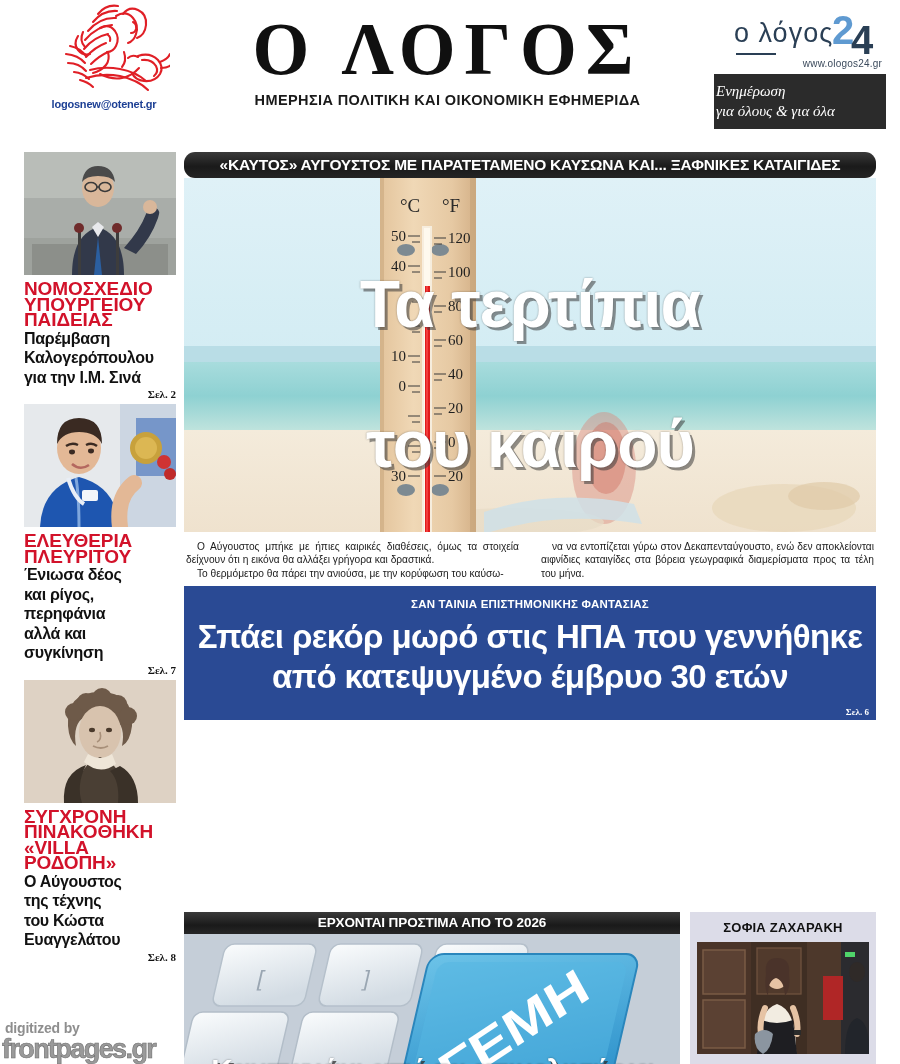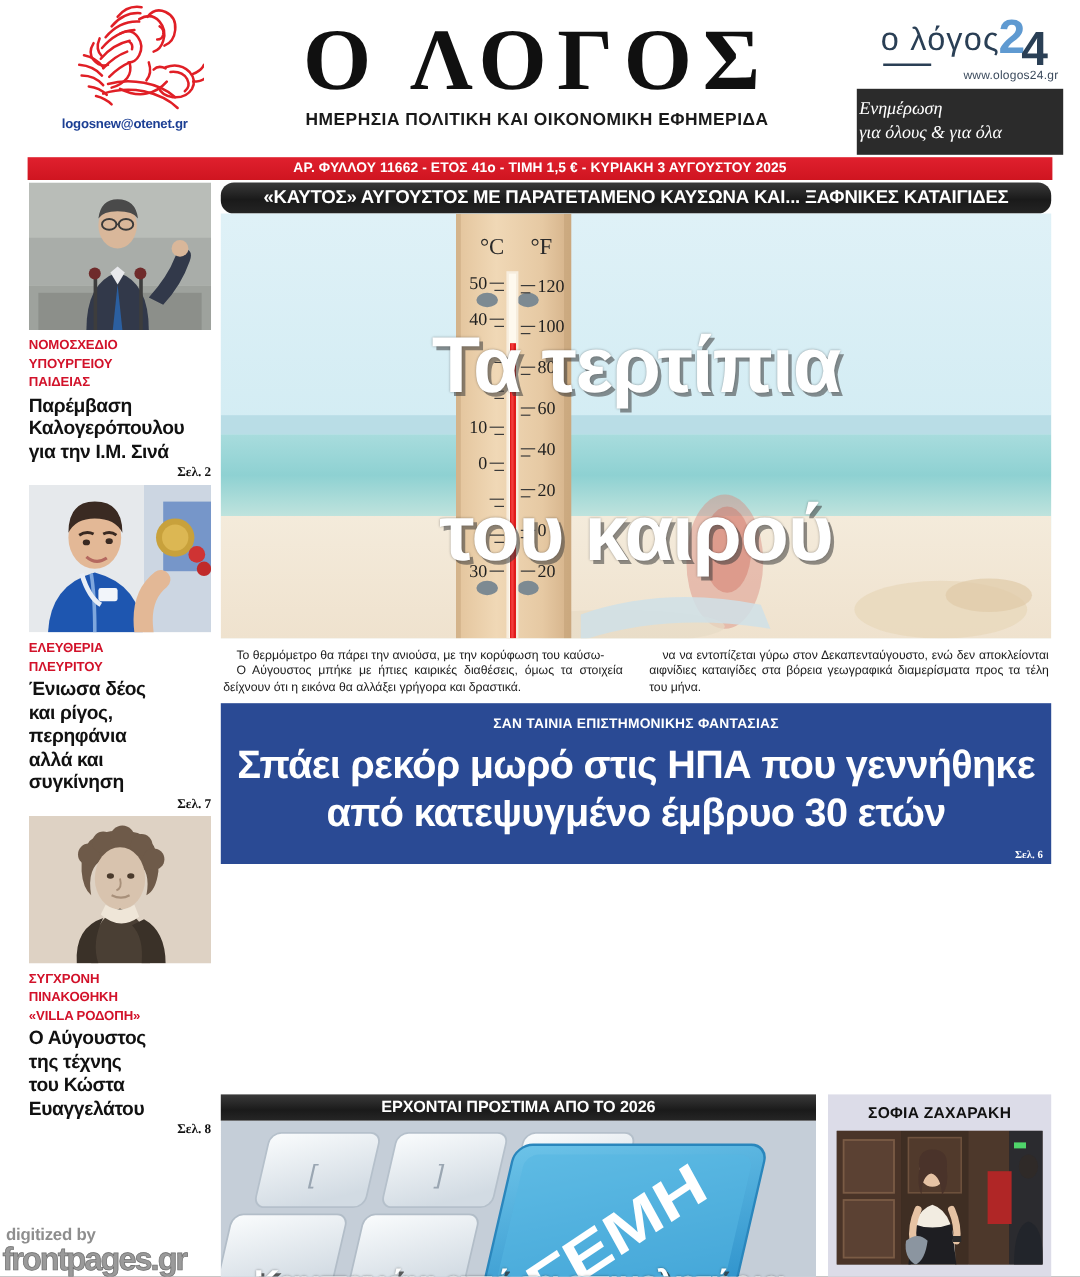--- a/index.html
+++ b/index.html
@@ -51,21 +51,21 @@
   }
 
   
   .body-wrap{position:absolute;left:0;top:152px;width:900px;height:912px;}
 
   .sidebar{position:absolute;left:24px;top:0;width:152px;}
   .side-item{margin-bottom:4px;}
   .side-photo{width:152px;height:123px;overflow:hidden;position:relative;}
   .side-photo svg{display:block;width:152px;height:123px;}
   .side-kicker{
-    color:#d2122a;font-size:11px;font-weight:bold;line-height:15.5px;
+    color:#d2122a;font-size:19px;font-weight:bold;line-height:15.5px;
     margin-top:6px;letter-spacing:-.1px;
   }
   .side-head{
     color:#111;font-size:16px;font-weight:bold;line-height:19.5px;
     margin-top:1px;letter-spacing:-.3px;
   }
   .side-page{
     font-family:"Liberation Serif",serif;font-weight:bold;font-size:11px;
     text-align:right;color:#111;margin-top:1px;
   }
@@ -252,21 +252,20 @@
         </svg>
       </div>
       <div class="brand-url">www.ologos24.gr</div>
       <div class="brand-slogan">
         <div>Ενημέρωση</div>
         <div>για όλους &amp; για όλα</div>
       </div>
     </div>
   </div>
 
-  <div class="price-strip">ΑΡ. ΦΥΛΛΟΥ 11662 - ΕΤΟΣ 41ο - ΤΙΜΗ 1,5 € - ΚΥΡΙΑΚΗ 3 ΑΥΓΟΥΣΤΟΥ 2025</div>
 
   <div class="body-wrap">
 
     <div class="sidebar">
 
       <div class="side-item">
         <div class="side-photo">
           <svg viewBox="0 0 152 123" xmlns="http://www.w3.org/2000/svg">
             <rect width="152" height="123" fill="#c4c7c2"></rect>
             <rect y="0" width="152" height="46" fill="#b9bdb8"></rect>
@@ -517,22 +516,22 @@
         </svg>
 
         <div class="hero-title">
           <span>Τα τερτίπια</span>
           <span>του καιρού</span>
         </div>
       </div>
 
       <div class="lede">
         <div class="lede-col">
+          <p>Ο Αύγουστος μπήκε με ήπιες καιρικές διαθέσεις, όμως τα στοιχεία δείχνουν ότι η εικόνα θα αλλάξει γρήγορα και δραστικά.</p>
           <p>Το θερμόμετρο θα πάρει την ανιούσα, με την κορύφωση του καύσω-</p>
-          <p>Ο Αύγουστος μπήκε με ήπιες καιρικές διαθέσεις, όμως τα στοιχεία δείχνουν ότι η εικόνα θα αλλάξει γρήγορα και δραστικά.</p>
         </div>
         <div class="lede-col">
           <p>να να εντοπίζεται γύρω στον Δεκαπενταύγουστο, ενώ δεν αποκλείονται αιφνίδιες καταιγίδες στα βόρεια γεωγραφικά διαμερίσματα προς τα τέλη του μήνα.</p>
         </div>
       </div>
 
       <div class="blue-box">
         <div class="blue-kicker">ΣΑΝ ΤΑΙΝΙΑ ΕΠΙΣΤΗΜΟΝΙΚΗΣ ΦΑΝΤΑΣΙΑΣ</div>
         <div class="blue-head">
           <span>Σπάει ρεκόρ μωρό στις ΗΠΑ που γεννήθηκε</span>

